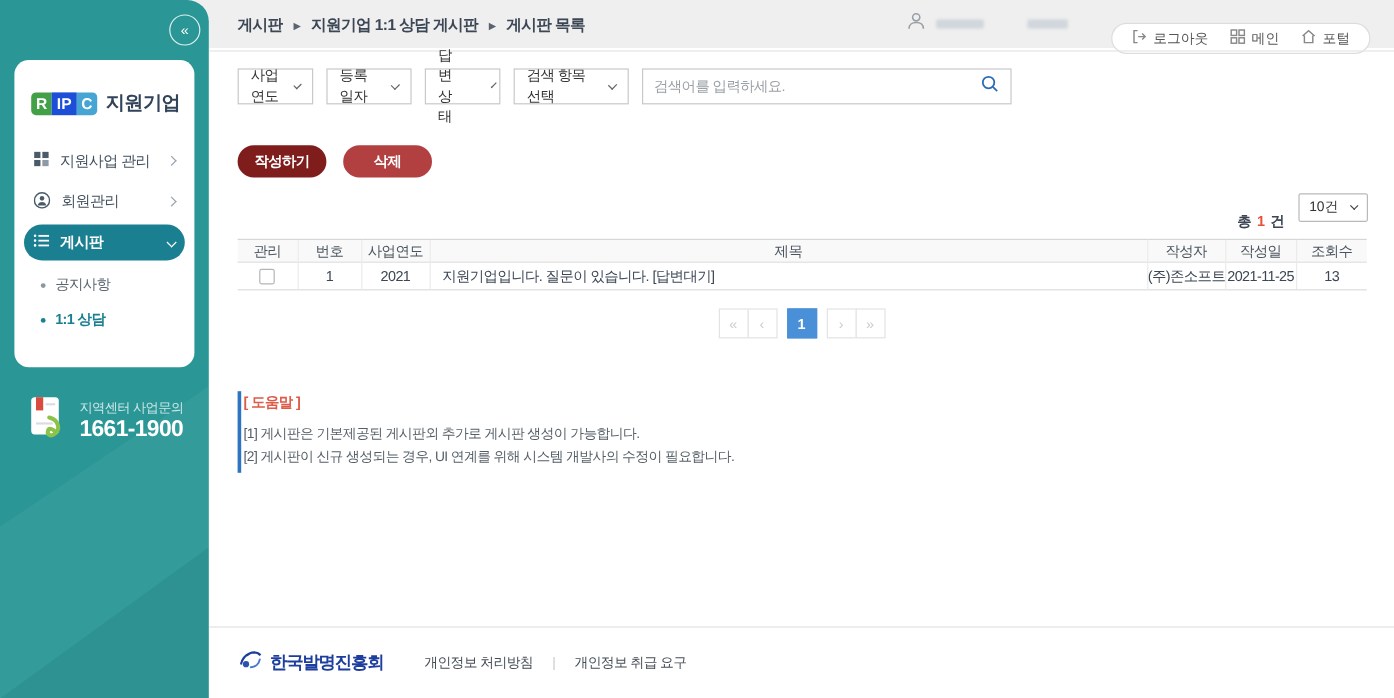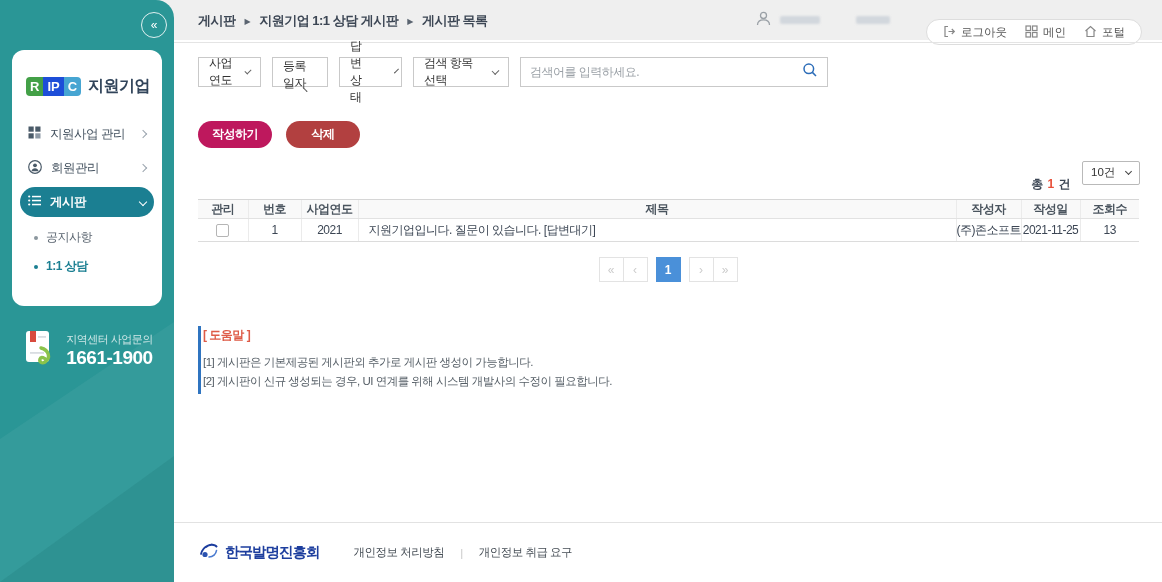--- a/index.html
+++ b/index.html
@@ -48,38 +48,38 @@
 
   
   .main { position:absolute; left:174px; top:0; width:988px; height:582px; }
   .breadcrumb { display:flex; align-items:center; gap:9px; padding:52px 0 12px 24px; margin-top:-40px; font-size:13px; font-weight:bold; color:#3c4654; border-bottom:1px solid #e4e4e4; letter-spacing:-0.5px; }
   .bc-sep { font-size:8px; color:#5a6470; }
   .bc-item { cursor:pointer; }
 
   .filters { display:flex; gap:11px; padding:14px 0 0 24px; }
   .sel { height:30px; border:1px solid #c9c9c9; background:#fff; display:flex; align-items:center; justify-content:space-between; padding:0 10px; font-size:12px; color:#333; cursor:pointer; letter-spacing:-0.5px; }
   .sel .chev2 { width:6px; height:6px; border-right:1.5px solid #666; border-bottom:1.5px solid #666; transform:rotate(45deg); margin-top:-3px; margin-left:10px; }
-  .sel.w1 { width:63px; } .sel.w2 { width:56px;flex-direction:column; } .sel.w3 { width:63px;gap:24px; } .sel.w4 { width:96px; }
+  .sel.w1 { width:63px; } .sel.w2 { width:71px; } .sel.w3 { width:63px;gap:24px; } .sel.w4 { width:96px; }
   .search { width:308px; height:30px; border:1px solid #c9c9c9; background:#fff; display:flex; align-items:center; padding:0 9px; }
   .search input { flex:1; border:none; outline:none; font-size:12px; color:#333; font-family:inherit; background:transparent; }
   .search input::placeholder { color:#9aa0a6; letter-spacing:-0.5px; }
 
   .btn-row { display:flex; gap:14px; padding:34px 0 0 24px; }
   .btn { width:74px; height:27px; border:none; border-radius:15px; color:#fff; font-size:12px; font-weight:bold; cursor:pointer; font-family:inherit; letter-spacing:-0.5px; }
-  .btn.write { background:#be185d;font-family:Liberation Mono, monospace; }
+  .btn.write { background:#7f1d1d;font-family:Liberation Mono, monospace; }
   .btn.del { background:#b24040; }
 
   .summary-row { display:flex; justify-content:flex-end; align-items:center; gap:12px; padding:4px 22px 6px 0; }
   .total { font-size:12px; color:#3c4654; font-weight:bold; letter-spacing:-0.5px;margin-top:24px; }
   .total .num { color:#e8503a; padding:0 2px; }
   .page-size { width:58px; height:24px; border:1px solid #b9b9b9; border-radius:2px; background:#fff; display:flex; align-items:center; justify-content:space-between; padding:0 8px; font-size:11.5px; color:#333; cursor:pointer; }
   .page-size .chev2 { width:5px; height:5px; border-right:1.5px solid #444; border-bottom:1.5px solid #444; transform:rotate(45deg); margin-top:-2px; }
 
   table.board { width:941px; margin-left:24px; border-collapse:collapse; font-size:12px; color:#3c4654; table-layout:fixed; }
-  table.board th { background:#f9f9f9; font-weight:bold; color:#4a545e; height:19px; border-top:1px solid #d6d6d6; border-bottom:1px solid #e2e2e2; border-left:1px solid #ebebeb; letter-spacing:-0.5px; }
+  table.board th { background:#f9f9f9; font-weight:normal; color:#4a545e; height:19px; border-top:1px solid #d6d6d6; border-bottom:1px solid #e2e2e2; border-left:1px solid #ebebeb; letter-spacing:-0.5px; }
   table.board th:first-child { border-left:none; }
   table.board td { height:23px; text-align:center; border-bottom:1px solid #dcdcdc; border-left:1px solid #ebebeb; white-space:nowrap; overflow:hidden; letter-spacing:-0.5px; }
   table.board td:first-child { border-left:none; }
   table.board td.title { text-align:left; padding-left:10px; cursor:pointer; }
   .cbx { display:inline-block; width:13px; height:13px; border:1px solid #b5b5b5; border-radius:2px; background:#fff; vertical-align:middle; cursor:pointer; }
 
   .pagination { display:flex; justify-content:center; align-items:center; margin-top:15px; }
   .pg { width:25px; height:25px; border:1px solid #e3e3e3; background:#fff; color:#cccccc; display:flex; align-items:center; justify-content:center; font-size:12px; cursor:pointer; }
   .pg-group { display:flex; }
   .pg-group .pg + .pg { margin-left:-1px; }

